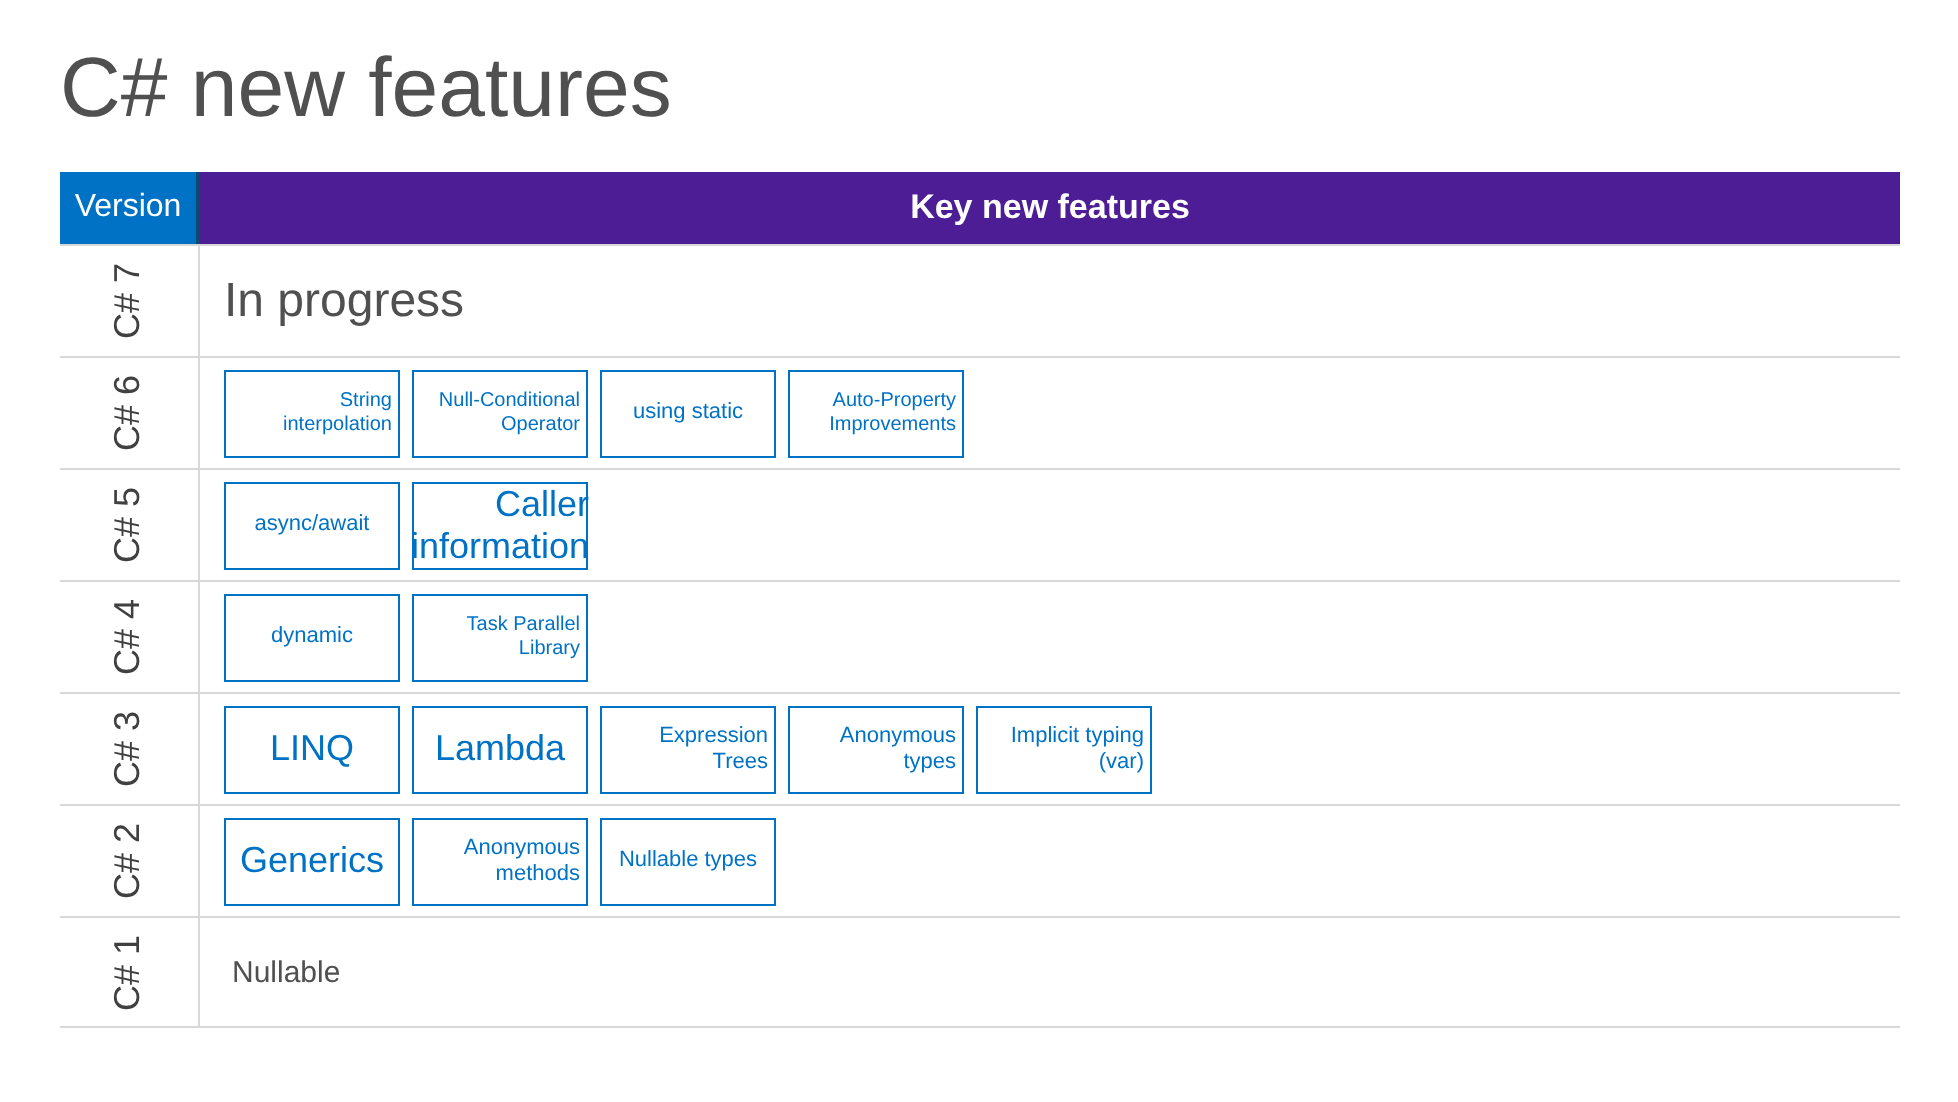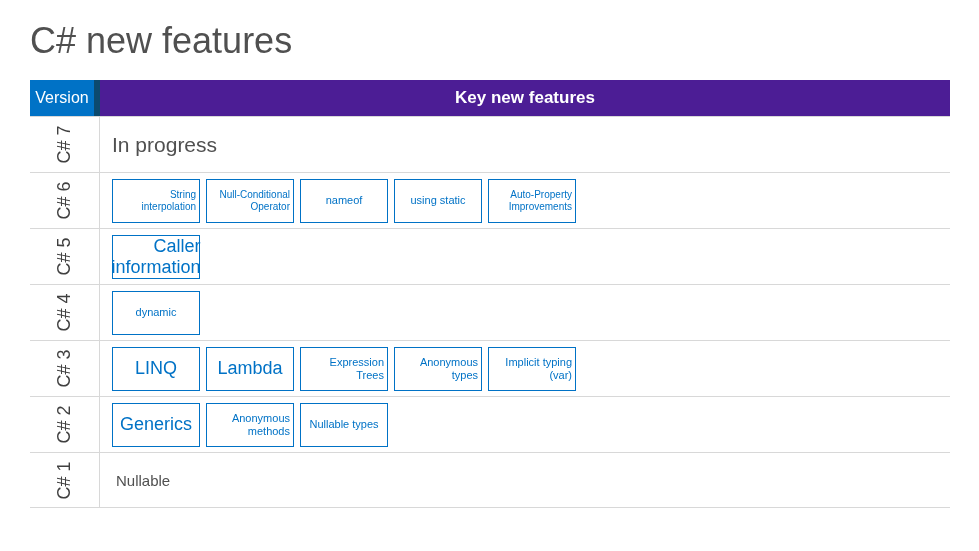--- a/index.html
+++ b/index.html
@@ -1,28 +1,28 @@
 <!DOCTYPE html>
 <html><head>
 <meta charset="utf-8">
 <style>
   * { box-sizing: border-box; margin: 0; padding: 0; }
   html, body { width: 979px; height: 551px; font-family: "Segoe UI", Arial, sans-serif; background: #fff; }
   .slide { width: 979px; height: 551px; padding: 20px 30px 10px 30px; position: relative; }
-  .title { font-size: 36px; font-weight: 300; color: #505050; margin-bottom: 18px; }
+  .title { font-size: 42px; font-weight: 300; color: #505050; margin-bottom: 18px; }
   .table { display: flex; flex-direction: column; width: 920px; }
   .hdr { display: flex; height: 36px; }
-  .hdr-version { width: 70px; background: #0072c6; color: #fff; display: flex; align-items: center; justify-content: center; font-size: 16px; border-right: 6px solid #0c4a6e; }
+  .hdr-version { width: 70px; background: #0072c6; color: #fff; display: flex; align-items: center; justify-content: center; font-size: 16px; border-right: 2px solid #0c4a6e; }
   .hdr-key { flex: 1; background: #4c1d95; color: #fff; display: flex; align-items: center; justify-content: center; font-size: 17px; font-weight: 600; }
   .row { display: flex; height: 56px; border-top: 1px solid #d8d8d8; }
   .row:last-child { border-bottom: 1px solid #d8d8d8; }
   .vcell { width: 70px; border-right: 1px solid #d8d8d8; display: flex; align-items: center; justify-content: center; }
   .vlabel { transform: rotate(-90deg); font-size: 18px; color: #404040; white-space: nowrap; }
   .features { flex: 1; display: flex; align-items: center; padding-left: 12px; gap: 6px; }
-  .inprogress { font-size: 21px; color: #505050; font-weight: 400; }
+  .inprogress { font-size: 24px; color: #505050; font-weight: 400; }
   .chip { width: 88px; height: 44px; border: 1px solid #0072c6; color: #0072c6; display: flex; align-items: center; justify-content: center; text-align: right; font-size: 10px; line-height: 1.15; padding: 2px 3px; }
   .chip.big { font-size: 18px; }
   .chip.med { font-size: 11px; }
   .managed { font-size: 15px; color: #505050; padding-left: 4px; }
 </style>
 </head>
 <body>
 
 <div class="slide">
   <h1 class="title">C# new features</h1>
@@ -42,41 +42,42 @@
       </div>
     </div>
 
     <div class="row">
       <div class="vcell">
         <span class="vlabel">C# 6</span>
       </div>
       <div class="features">
         <div class="chip">String interpolation</div>
         <div class="chip">Null-Conditional Operator</div>
-        <div class="chip med">nameof</div>
         <div class="chip med">using static</div>
         <div class="chip">Auto-Property Improvements</div>
       </div>
     </div>
 
     <div class="row">
       <div class="vcell">
         <span class="vlabel">C# 5</span>
       </div>
       <div class="features">
+        <div class="chip med">async/await</div>
         <div class="chip big">Caller information</div>
       </div>
     </div>
 
     <div class="row">
       <div class="vcell">
         <span class="vlabel">C# 4</span>
       </div>
       <div class="features">
         <div class="chip med">dynamic</div>
+        <div class="chip">Task Parallel Library</div>
       </div>
     </div>
 
     <div class="row">
       <div class="vcell">
         <span class="vlabel">C# 3</span>
       </div>
       <div class="features">
         <div class="chip big">LINQ</div>
         <div class="chip big">Lambda</div>

